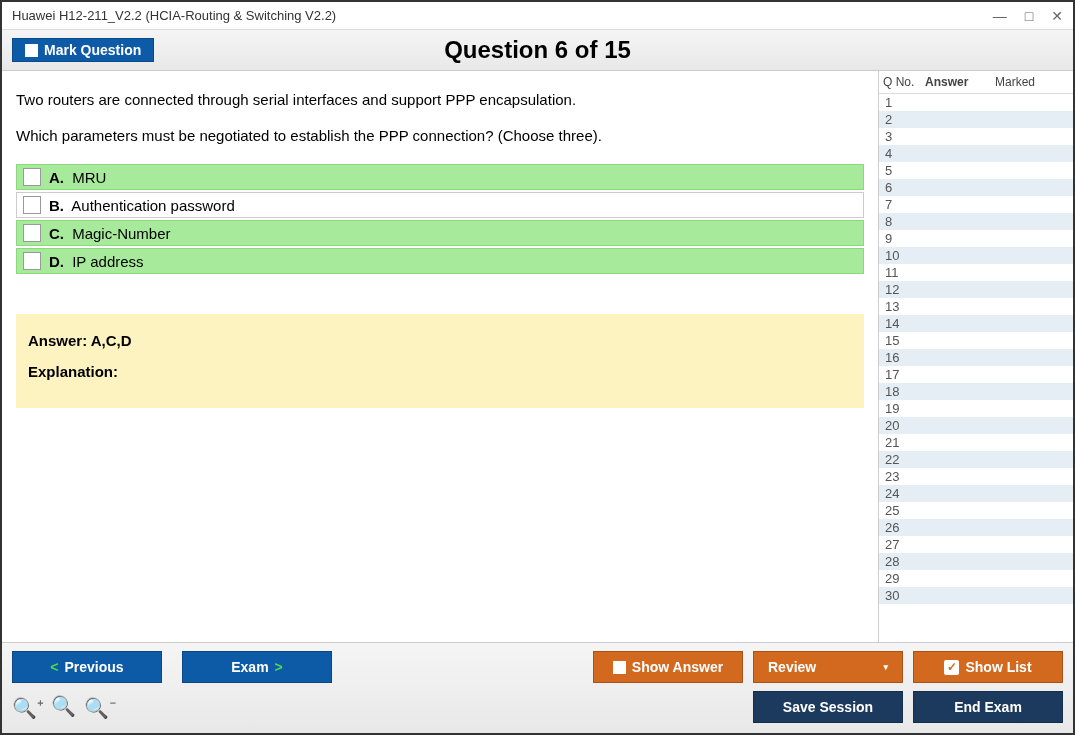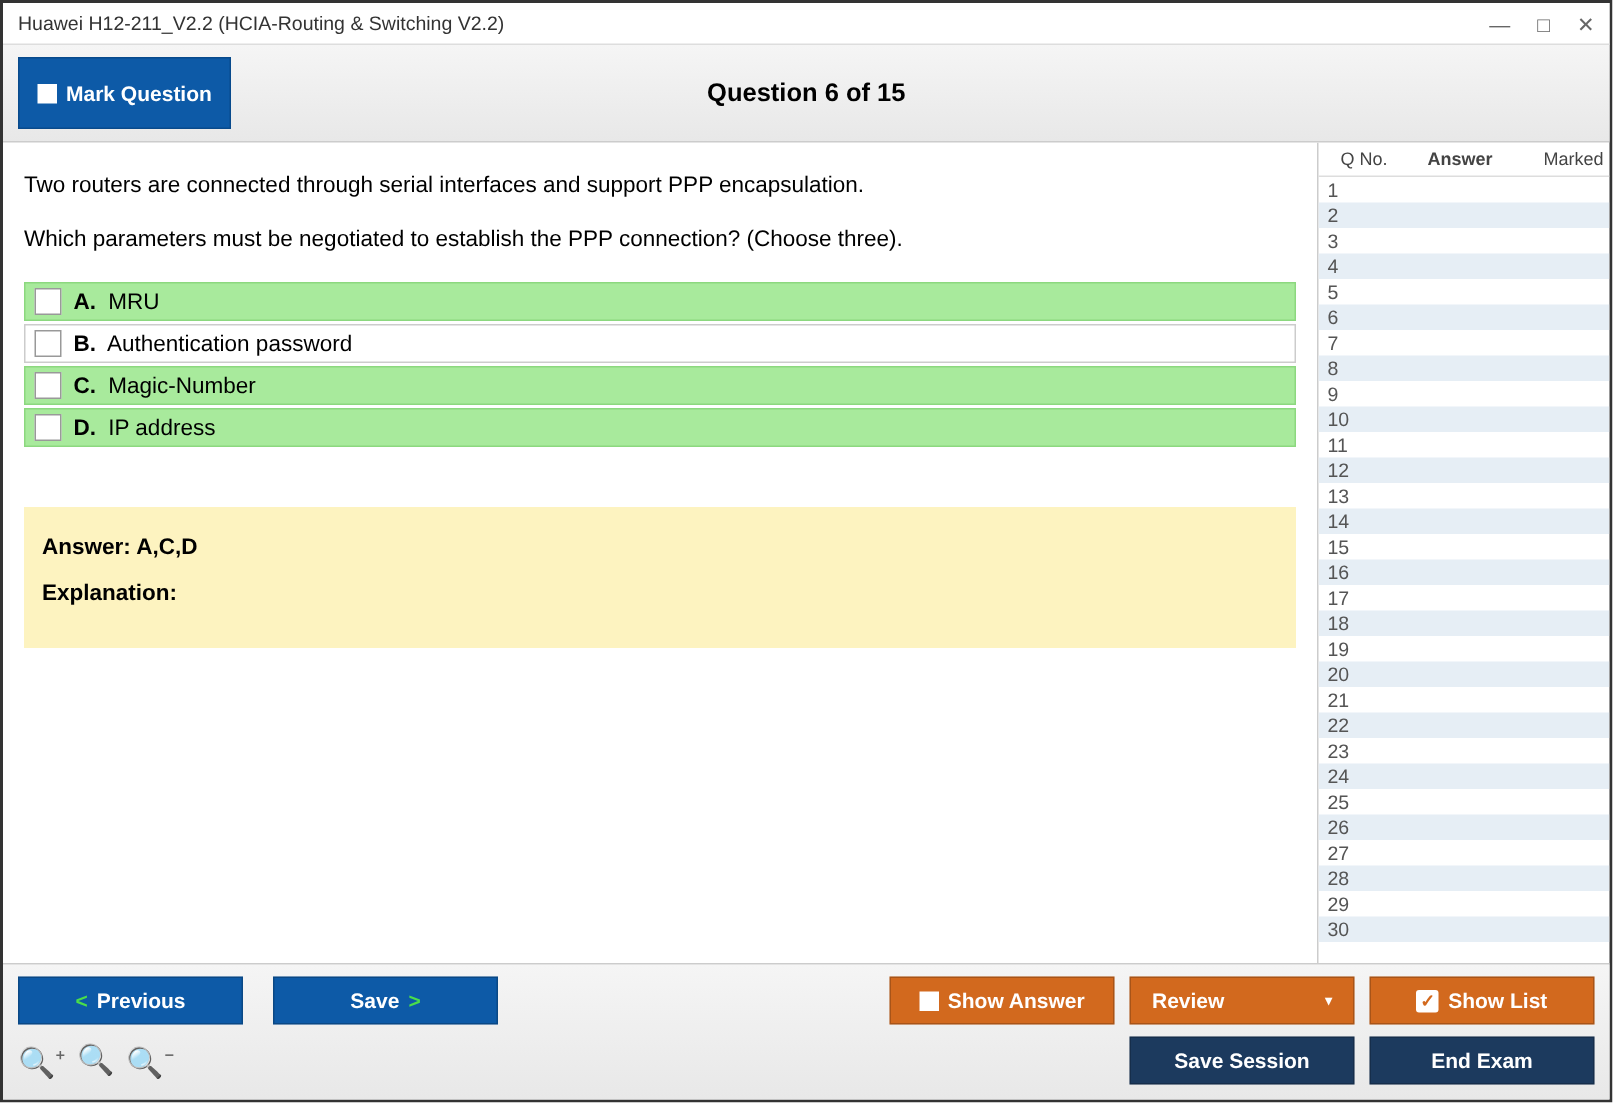--- a/index.html
+++ b/index.html
@@ -3,36 +3,36 @@
 <meta charset="utf-8">
 <style>
 * { box-sizing: border-box; margin: 0; padding: 0; }
 body { font-family: Arial, sans-serif; font-size: 14px; background: #fff; }
 .window { width: 1075px; height: 735px; border: 2px solid #333; display: flex; flex-direction: column; background: #fff; }
 .titlebar { display: flex; justify-content: space-between; align-items: center; padding: 4px 10px; background: #fff; border-bottom: 1px solid #ddd; height: 28px; }
 .titlebar-text { font-size: 13px; color: #333; }
 .window-controls { display: flex; gap: 18px; align-items: center; color: #666; }
 .window-controls span { cursor: default; font-size: 14px; }
 .header { display: flex; align-items: center; padding: 8px 10px; background: linear-gradient(#f5f5f5,#e8e8e8); border-bottom: 1px solid #ccc; position: relative; }
-.mark-btn { background: #0d5aa7; color: #fff; font-weight: bold; padding: 15px 12px; display: flex; align-items: center; gap: 6px; border: 1px solid #084a8c; cursor: pointer; font-size: 14px; }
+.mark-btn { background: #0d5aa7; color: #fff; font-weight: bold; padding: 3px 12px; display: flex; align-items: center; gap: 6px; border: 1px solid #084a8c; cursor: pointer; font-size: 14px; }
 .mark-box { width: 13px; height: 13px; background: #fff; display: inline-block; }
-.question-num { position: absolute; left: 50%; transform: translateX(-50%); font-size: 17px; font-weight: bold; }
+.question-num { position: absolute; left: 50%; transform: translateX(-50%); font-size: 24px; font-weight: bold; }
 .body { flex: 1; display: flex; overflow: hidden; }
 .main { flex: 1; padding: 10px 14px; overflow: auto; }
 .qtext { margin: 6px 0 16px 0; line-height: 1.7; font-size: 15px; }
 .options { margin-top: 16px; }
 .option { display: flex; align-items: center; padding: 3px 6px; border: 1px solid #ccc; margin-bottom: 2px; font-size: 15px; }
 .option.correct { background: #a8ea9c; border-color: #8cd87f; }
 .optcheck { width: 18px; height: 18px; border: 1px solid #999; background: #fff; margin-right: 8px; flex-shrink: 0; }
 .optlabel b { margin-right: 4px; }
 .answer-box { background: #fdf3c0; padding: 18px 12px 28px 12px; margin-top: 40px; }
 .answer-box .ans { font-weight: bold; margin-bottom: 14px; font-size: 15px; }
 .answer-box .exp { font-weight: bold; font-size: 15px; }
 .sidebar { width: 195px; border-left: 1px solid #ccc; display: flex; flex-direction: column; }
-.side-head { display: flex; font-size: 12px; padding: 4px 4px; border-bottom: 1px solid #ddd; color: #444; text-align: right; }
+.side-head { display: flex; font-size: 12px; padding: 4px 4px; border-bottom: 1px solid #ddd; color: #444; }
 .side-head .col-q { width: 42px; }
 .side-head .col-a { width: 70px; font-weight: bold; }
 .side-head .col-m { flex: 1; }
 .qlist { flex: 1; overflow-y: scroll; }
 .qrow { padding: 1px 6px; font-size: 13px; color: #555; }
 .qrow.alt { background: #e6eef5; }
 .footer { padding: 8px 10px 10px 10px; background: linear-gradient(#f5f5f5,#e8e8e8); border-top: 1px solid #ccc; }
 .footer-top { display: flex; align-items: center; }
 .footer-bottom { display: flex; align-items: center; margin-top: 8px; }
 .btn { padding: 7px 14px; font-weight: bold; border: 1px solid rgba(0,0,0,0.2); cursor: pointer; font-size: 14px; display: flex; align-items: center; gap: 6px; color: #fff; min-width: 150px; justify-content: center; }
@@ -142,21 +142,21 @@
   </div>
 
   <div class="footer">
     <div class="footer-top">
       <div class="btn btn-blue">
         <span class="chev chev-green">&lt;</span>
         <span>Previous</span>
       </div>
       <div style="width:20px"></div>
       <div class="btn btn-blue">
-        <span>Save</span>
+        <span>Exam</span>
         <span class="chev chev-green">&gt;</span>
       </div>
       <div class="spacer"></div>
       <div class="btn btn-orange">
         <span class="sq-icon"></span>
         <span>Show Answer</span>
       </div>
       <div style="width:10px"></div>
       <div class="btn btn-orange" style="justify-content:center;">
         <span>Review</span>

